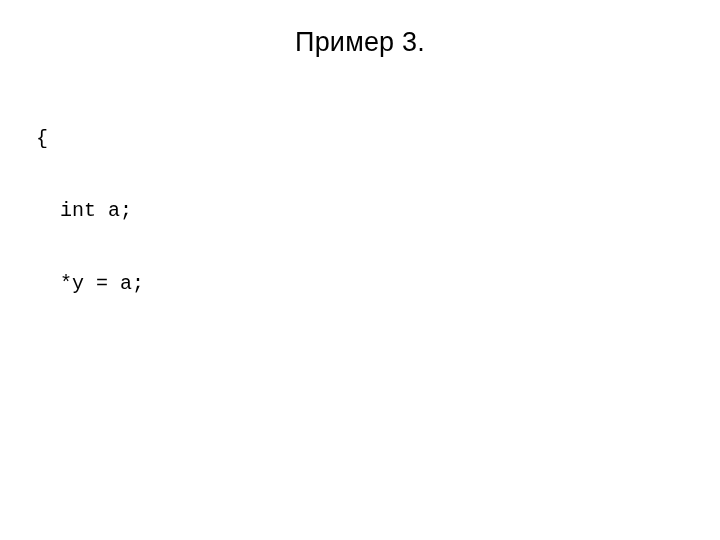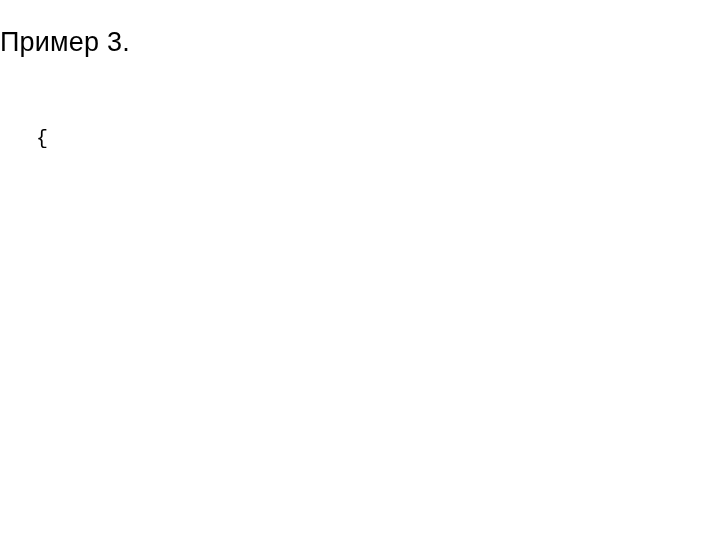--- a/index.html
+++ b/index.html
@@ -24,21 +24,21 @@
     background: #ffffff;
     box-sizing: border-box;
   }
 
   
   .slide-title {
     position: absolute;
     left: 0;
     top: 26px;
     width: 720px;
-    text-align: left;
+    text-align: center;
     font-family: "Liberation Sans", sans-serif;
     font-size: 27px;
     font-weight: 400;
     line-height: 32px;
     color: #000000;
     white-space: pre;
     letter-spacing: 0.2px;
   }
 
   
@@ -65,20 +65,22 @@
 </style>
 </head>
 <body>
 
 <div class="slide">
 
   <div class="slide-title">Пример 3.</div>
 
   <div class="code-block">
     <span class="code-line">{</span>
+    <span class="code-line">  int a;</span>
+    <span class="code-line">  *y = a;</span>
     
     
     
     
     
     
     
     
     
     

